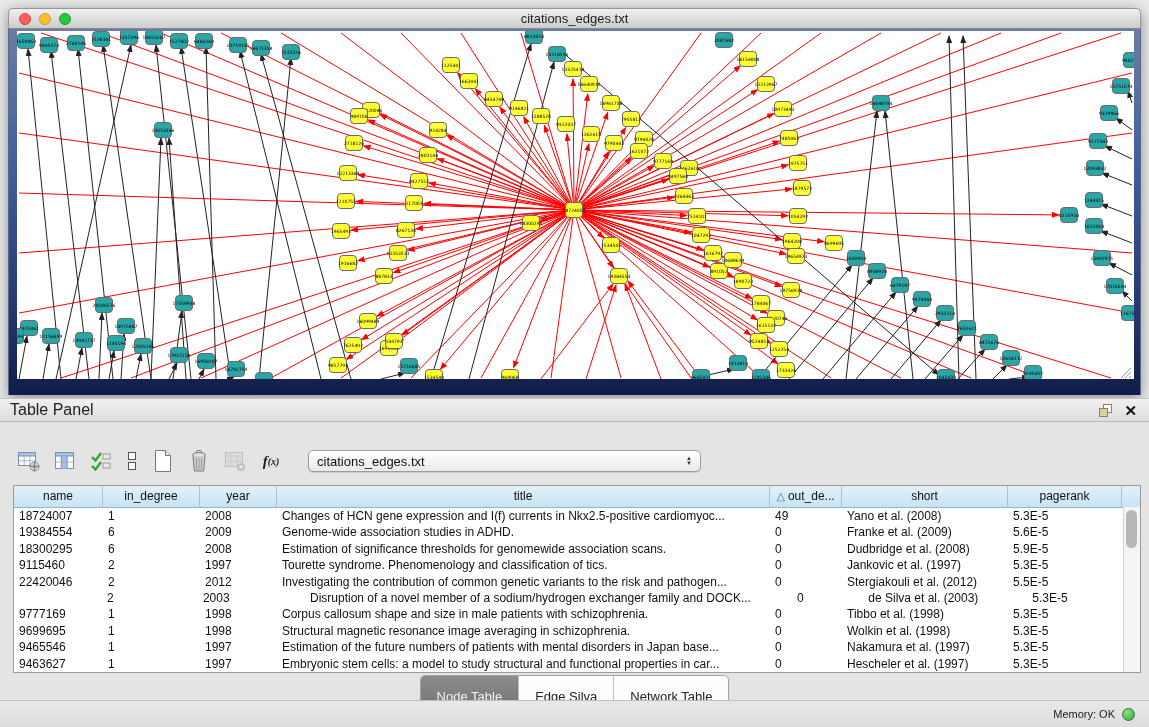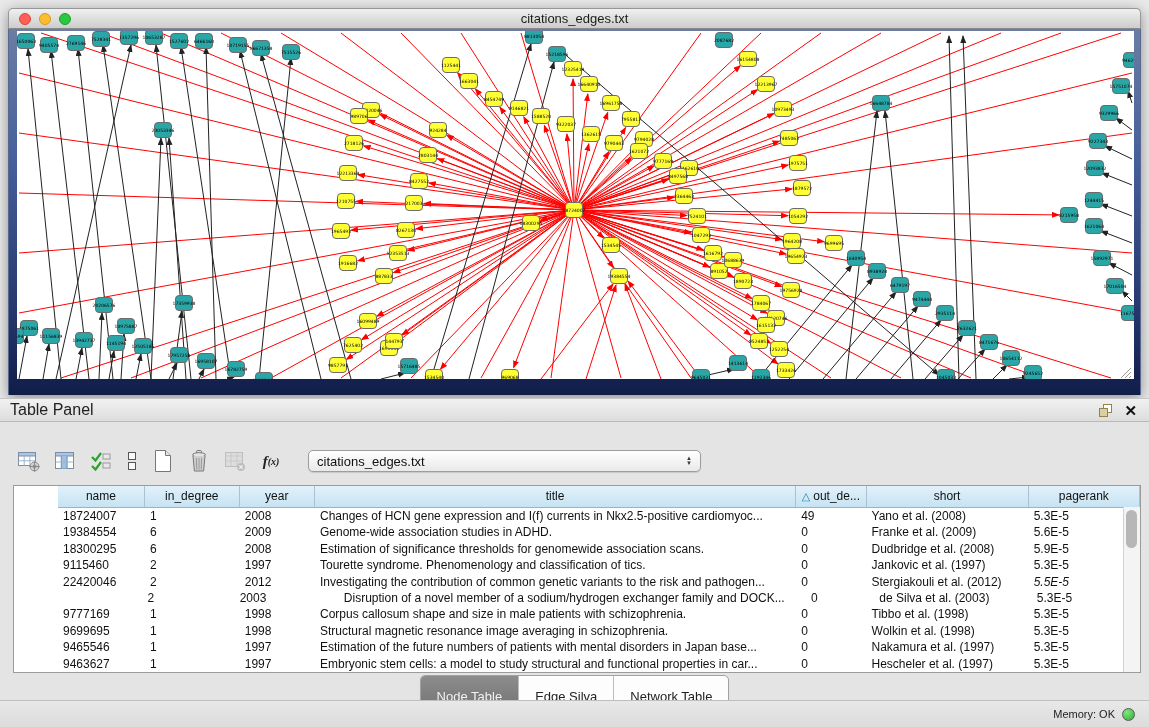--- a/index.html
+++ b/index.html
@@ -38,21 +38,21 @@
   .fxtxt{font-family:"Liberation Serif",serif;font-style:italic;font-weight:bold;font-size:15px;color:#222;}
   .fxs{font-size:10px;}
   .combo{margin-left:16px;width:393px;height:22px;box-sizing:border-box;border:1px solid #9d9d9d;border-radius:5px;
          background:linear-gradient(#ffffff,#e9e9e9);display:flex;align-items:center;padding:0 8px;font-size:13px;color:#111;
          box-shadow:0 1px 1px rgba(0,0,0,.12);}
   .combo .cval{flex:1;white-space:nowrap;overflow:hidden;}
   .combo .arrows{font-size:6px;line-height:5px;color:#333;text-align:center;}
 
   
   .tableouter{position:absolute;top:63px;left:13px;width:1128px;height:188px;background:#fff;
-              border:1px solid #9b9b9b;box-sizing:border-box;overflow:hidden;padding-left:44px;}
+              border:1px solid #9b9b9b;box-sizing:border-box;overflow:hidden;}
   .thead{display:flex;height:21px;background:linear-gradient(#e2f1fa,#c6e3f3);border-bottom:1px solid #9ab4c2;}
   .hcell{box-sizing:border-box;border-right:1px solid #a9c2d0;font-size:12px;color:#111;text-align:center;
          line-height:20px;white-space:nowrap;overflow:hidden;}
   .tri{color:#1d7fa8;font-size:11px;margin-right:3px;}
   .trow{display:flex;height:16.4px;background:#fff;}
   .tcell{box-sizing:border-box;padding-left:5px;font-size:12px;line-height:16px;color:#111;
          white-space:nowrap;overflow:hidden;}
   .vscroll{position:absolute;top:21px;right:0;bottom:0;width:16px;background:#f4f4f4;border-left:1px solid #d2d2d2;}
   .vthumb{position:absolute;top:3px;left:2px;width:11px;height:38px;background:#b7b7b7;border-radius:6px;}
 
@@ -637,21 +637,21 @@
             <div class="tcell" style="width: 166px;">Jankovic et al. (1997)</div>
             <div class="tcell" style="width: 114px;">5.3E-5</div>
           </div>
           <div class="trow">
             <div class="tcell" style="width: 89px;">22420046</div>
             <div class="tcell" style="width: 97px;">2</div>
             <div class="tcell" style="width: 77px;">2012</div>
             <div class="tcell" style="width: 493px;">Investigating the contribution of common genetic variants to the risk and pathogen...</div>
             <div class="tcell" style="width: 72px;">0</div>
             <div class="tcell" style="width: 166px;">Stergiakouli et al. (2012)</div>
-            <div class="tcell" style="width: 114px; font-style: italic;">5.5E-5</div>
+            <div class="tcell" style="width: 114px;">5.5E-5</div>
           </div>
           <div class="trow">
             <div class="tcell" style="width: 89px; margin-top: 24px;">14569117</div>
             <div class="tcell" style="width: 97px;">2</div>
             <div class="tcell" style="width: 77px;">2003</div>
             <div class="tcell" style="width: 493px; margin-left: 31px;">Disruption of a novel member of a sodium/hydrogen exchanger family and DOCK...</div>
             <div class="tcell" style="width: 72px;">0</div>
             <div class="tcell" style="width: 166px;">de Silva et al. (2003)</div>
             <div class="tcell" style="width: 114px;">5.3E-5</div>
           </div>

